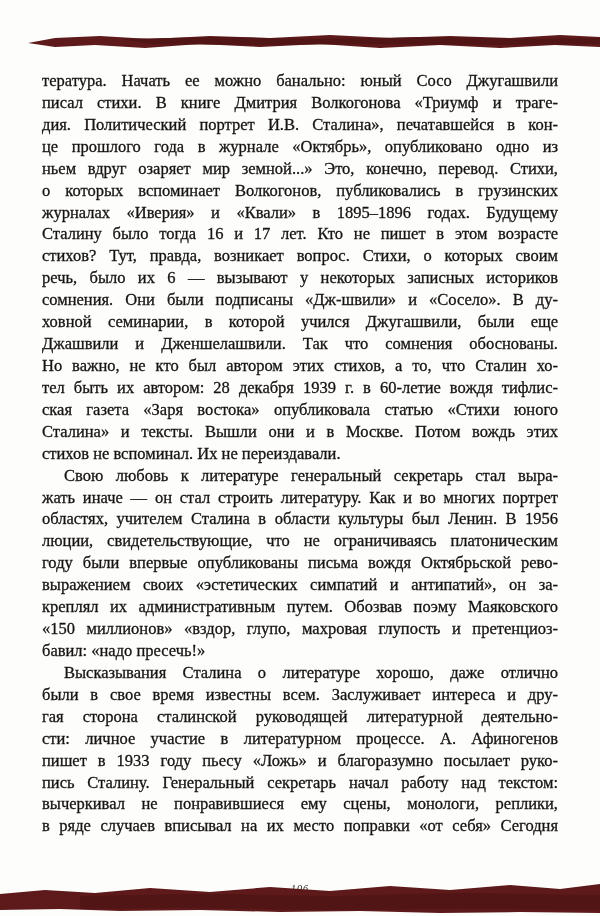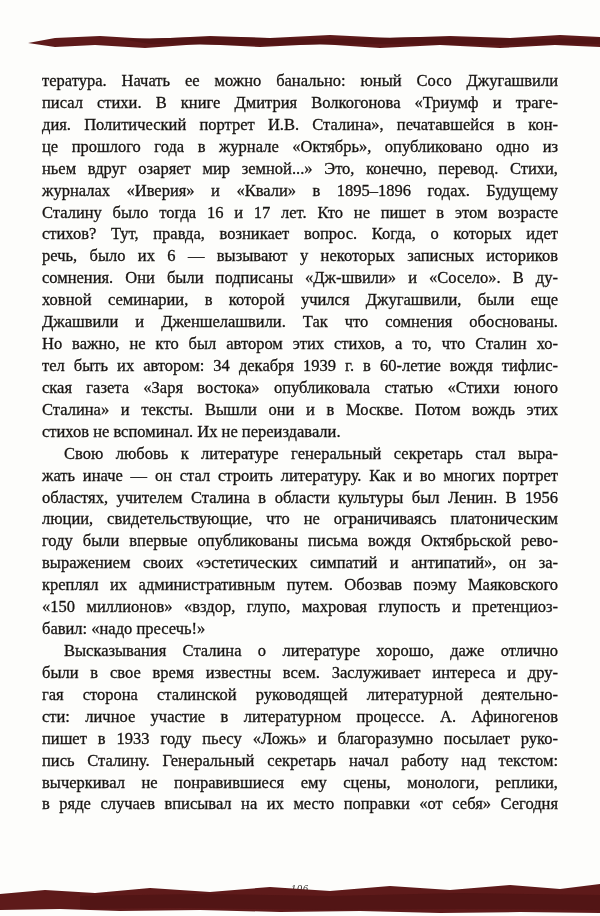--- a/index.html
+++ b/index.html
@@ -65,29 +65,30 @@
     <polygon fill="var(--edge-dark)" points="
       120,7 220,5 320,7 430,5 540,7 600,6 600,12 500,13 380,12 250,13 150,12"></polygon>
   </svg>
 
   <div class="body-text">
       <div class="line">тература. Начать ее можно банально: юный Сосо Джугашвили</div>
       <div class="line">писал стихи. В книге Дмитрия Волкогонова «Триумф и траге-</div>
       <div class="line">дия. Политический портрет И.В. Сталина», печатавшейся в кон-</div>
       <div class="line">це прошлого года в журнале «Октябрь», опубликовано одно из</div>
       <div class="line">ньем вдруг озаряет мир земной...» Это, конечно, перевод. Стихи,</div>
+      <div class="line">о которых вспоминает Волкогонов, публиковались в грузинских</div>
       <div class="line">журналах «Иверия» и «Квали» в 1895–1896 годах. Будущему</div>
       <div class="line">Сталину было тогда 16 и 17 лет. Кто не пишет в этом возрасте</div>
-      <div class="line">стихов? Тут, правда, возникает вопрос. Когда, о которых идет</div>
+      <div class="line">стихов? Тут, правда, возникает вопрос. Стихи, о которых своим</div>
       <div class="line">речь, было их 6 — вызывают у некоторых записных историков</div>
       <div class="line">сомнения. Они были подписаны «Дж-швили» и «Сосело». В ду-</div>
       <div class="line">ховной семинарии, в которой учился Джугашвили, были еще</div>
       <div class="line">Джашвили и Дженшелашвили. Так что сомнения обоснованы.</div>
       <div class="line">Но важно, не кто был автором этих стихов, а то, что Сталин хо-</div>
-      <div class="line">тел быть их автором: 34 декабря 1939 г. в 60-летие вождя тифлис-</div>
+      <div class="line">тел быть их автором: 28 декабря 1939 г. в 60-летие вождя тифлис-</div>
       <div class="line">ская газета «Заря востока» опубликовала статью «Стихи юного</div>
       <div class="line">Сталина» и тексты. Вышли они и в Москве. Потом вождь этих</div>
       <div class="line ragged">стихов не вспоминал. Их не переиздавали.</div>
       <div class="line indent">Свою любовь к литературе генеральный секретарь стал выра-</div>
       <div class="line">жать иначе — он стал строить литературу. Как и во многих портрет</div>
       <div class="line">областях, учителем Сталина в области культуры был Ленин. В 1956</div>
       <div class="line">люции, свидетельствующие, что не ограничиваясь платоническим</div>
       <div class="line">году были впервые опубликованы письма вождя Октябрьской рево-</div>
       <div class="line">выражением своих «эстетических симпатий и антипатий», он за-</div>
       <div class="line">креплял их административным путем. Обозвав поэму Маяковского</div>

